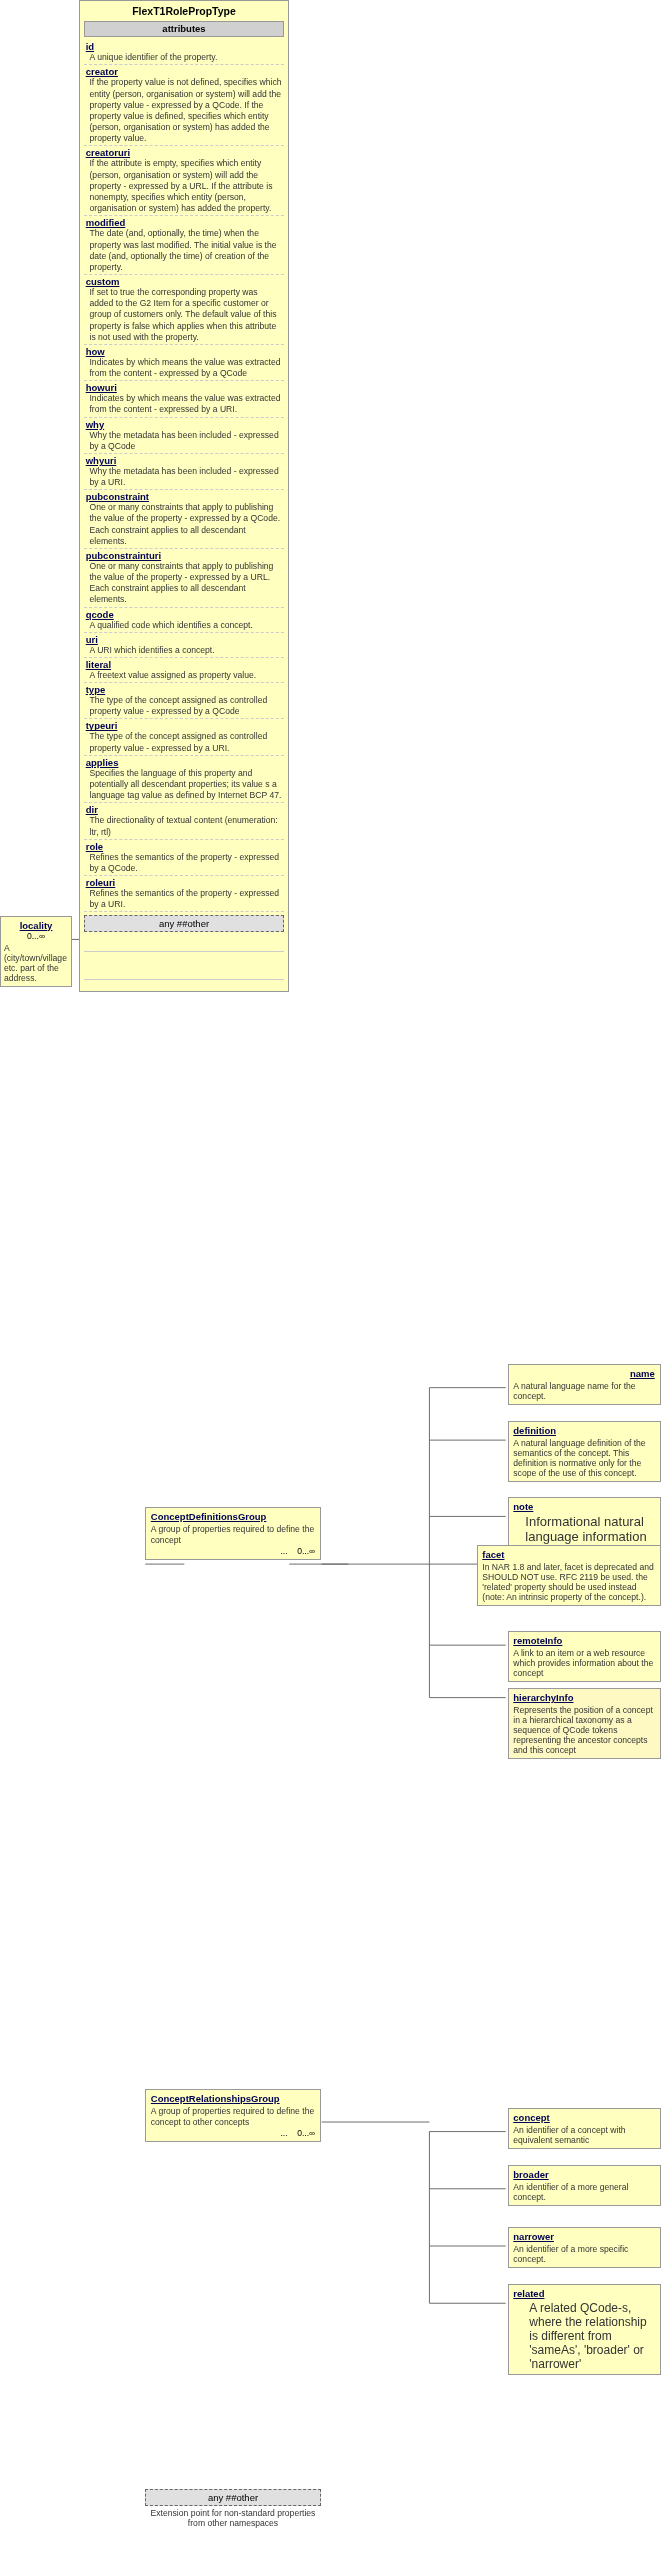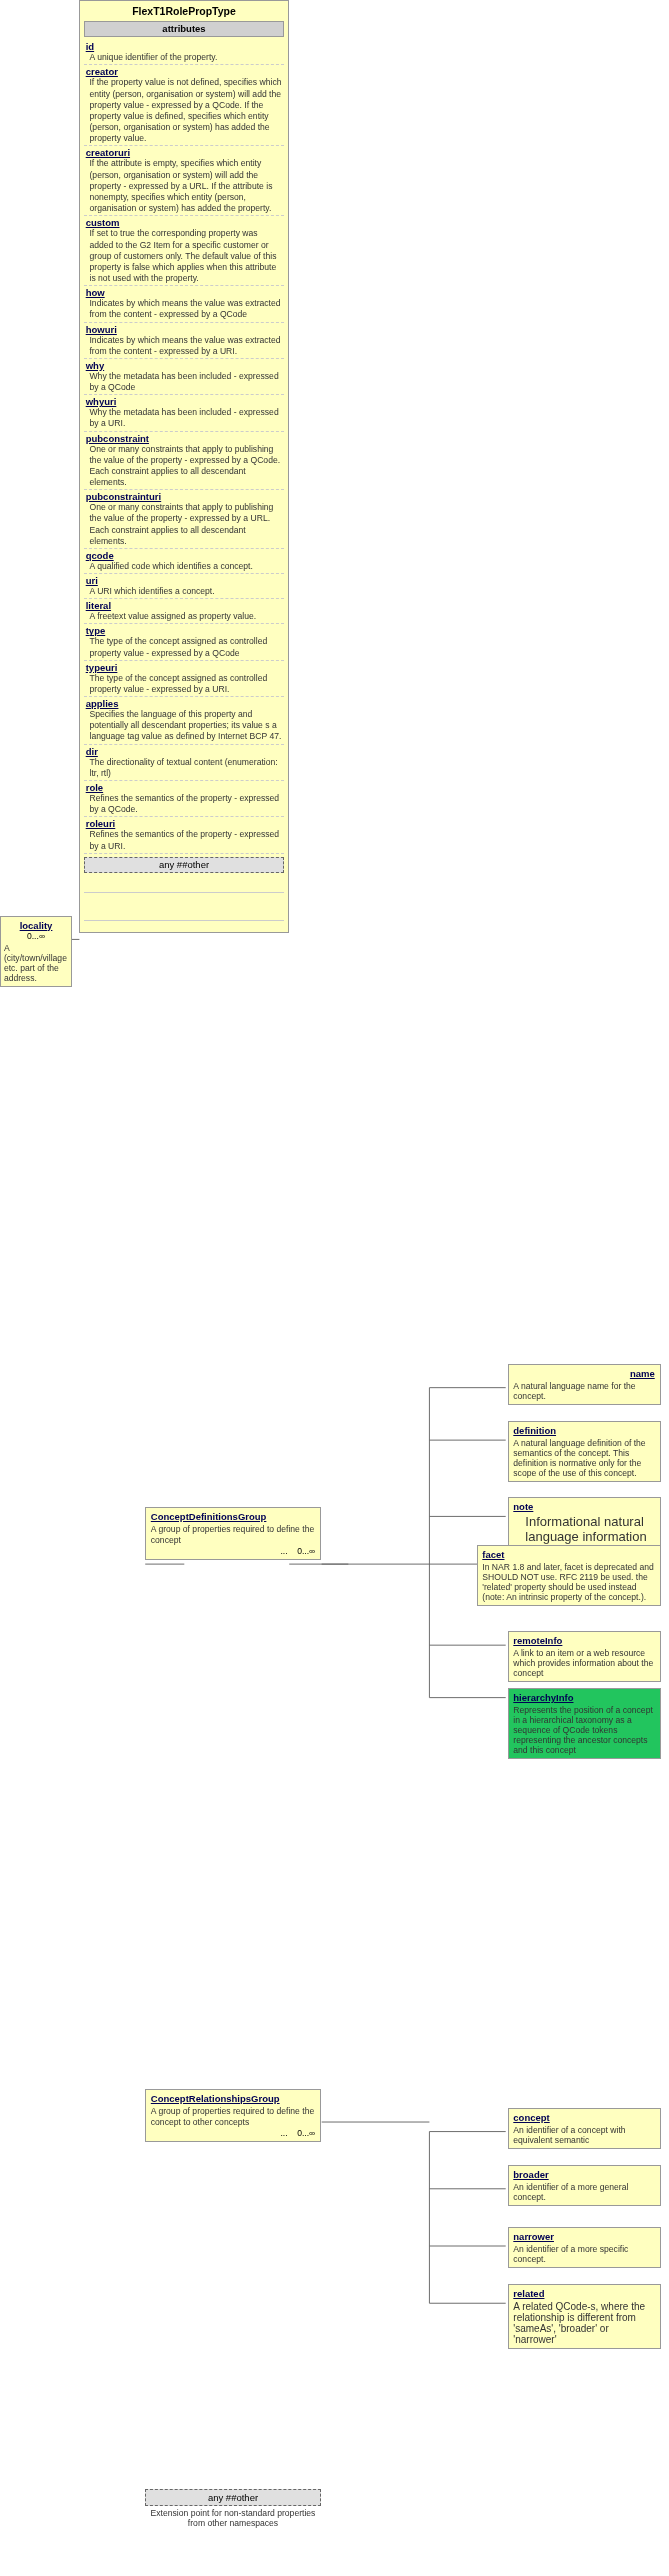--- a/index.html
+++ b/index.html
@@ -172,20 +172,24 @@
       <div class="attr-item">
         <span class="attr-name">creator</span>
         <div class="attr-desc">If the property value is not defined, specifies which entity (person, organisation or system) will add the property value - expressed by a QCode. If the property value is defined, specifies which entity (person, organisation or system) has added the property value.</div>
       </div>
 
       <div class="attr-item">
         <span class="attr-name">creatoruri</span>
         <div class="attr-desc">If the attribute is empty, specifies which entity (person, organisation or system) will add the property - expressed by a URL. If the attribute is nonempty, specifies which entity (person, organisation or system) has added the property.</div>
       </div>
 
+      <div class="attr-item">
+        <span class="attr-name">modified</span>
+        <div class="attr-desc">The date (and, optionally, the time) when the property was last modified. The initial value is the date (and, optionally the time) of creation of the property.</div>
+      </div>
 
       <div class="attr-item">
         <span class="attr-name">custom</span>
         <div class="attr-desc">If set to true the corresponding property was added to the G2 Item for a specific customer or group of customers only. The default value of this property is false which applies when this attribute is not used with the property.</div>
       </div>
 
       <div class="attr-item">
         <span class="attr-name">how</span>
         <div class="attr-desc">Indicates by which means the value was extracted from the content - expressed by a QCode</div>
       </div>
@@ -320,21 +324,21 @@
   <div style="position:absolute; right:9.5px; top:1545px; width:184px; background:#ffffc0; border:1px solid #999; padding:2.9px 4.8px;">
     <div style="font-weight:bold; font-size:9.5px; color:#000053; text-decoration:underline;">facet</div>
     <div style="font-size:8.6px; color:#333; margin-top:1.9px;">In NAR 1.8 and later, facet is deprecated and SHOULD NOT use. RFC 2119 be used. the 'related' property should be used instead (note: An intrinsic property of the concept.).</div>
   </div>
 
   <div style="position:absolute; right:9.5px; top:1631px; width:153px; background:#ffffc0; border:1px solid #999; padding:2.9px 4.8px;">
     <div style="font-weight:bold; font-size:9.5px; color:#000053; text-decoration:underline;">remoteInfo</div>
     <div style="font-size:8.6px; color:#333; margin-top:1.9px;">A link to an item or a web resource which provides information about the concept</div>
   </div>
 
-  <div style="position:absolute; right:9.5px; top:1688px; width:153px; background:#22c55e; border:1px solid #999; padding:2.9px 4.8px;margin-left:17px;">
+  <div style="position:absolute; right:9.5px; top:1688px; width:153px; background:#fef9c3; border:1px solid #999; padding:2.9px 4.8px;margin-left:17px;">
     <div style="font-weight:bold; font-size:9.5px; color:#000053; text-decoration:underline;">hierarchyInfo</div>
     <div style="font-size:8.6px; color:#333; margin-top:1.9px;">Represents the position of a concept in a hierarchical taxonomy as a sequence of QCode tokens representing the ancestor concepts and this concept</div>
   </div>
 
   <div style="position:absolute; right:9.5px; top:2108px; width:153px; background:#ffffc0; border:1px solid #999; padding:2.9px 4.8px;">
     <div style="font-weight:bold; font-size:9.5px; color:#000053; text-decoration:underline;">concept</div>
     <div style="font-size:8.6px; color:#333; margin-top:1.9px;">An identifier of a concept with equivalent semantic</div>
   </div>
 
   <div style="position:absolute; right:9.5px; top:2165px; width:153px; background:#ffffc0; border:1px solid #999; padding:2.9px 4.8px;">
@@ -342,21 +346,21 @@
     <div style="font-size:8.6px; color:#333; margin-top:1.9px;">An identifier of a more general concept.</div>
   </div>
 
   <div style="position:absolute; right:9.5px; top:2227px; width:153px; background:#ffffc0; border:1px solid #999; padding:2.9px 4.8px;">
     <div style="font-weight:bold; font-size:9.5px; color:#000053; text-decoration:underline;">narrower</div>
     <div style="font-size:8.6px; color:#333; margin-top:1.9px;">An identifier of a more specific concept.</div>
   </div>
 
   <div style="position:absolute; right:9.5px; top:2284px; width:153px; background:#ffffc0; border:1px solid #999; padding:2.9px 4.8px;">
     <div style="font-weight:bold; font-size:9.5px; color:#000053; text-decoration:underline;">related</div>
-    <div style="font-size:10px; color:#333; margin-top:1.9px;">A related QCode-s, where the relationship is different from 'sameAs', 'broader' or 'narrower'</div>
+    <div style="font-size:12px; color:#333; margin-top:1.9px;margin-left:16px;">A related QCode-s, where the relationship is different from 'sameAs', 'broader' or 'narrower'</div>
   </div>
 
   <div style="position:absolute; left:145px; top:2489px; width:176px;">
     <div style="background:#e0e0e0; text-align:center; font-size:9.5px; padding:1.9px 3.8px; border:1px dashed #666;">any ##other</div>
     <div style="font-size:8.6px; color:#333; margin-top:1.9px; text-align:center;">Extension point for non-standard properties from other namespaces</div>
   </div>
 
 </div>
 
 

